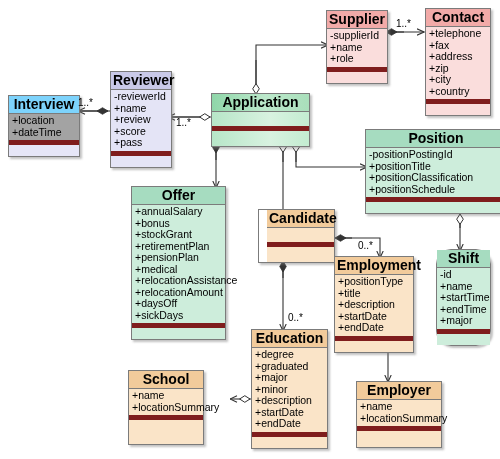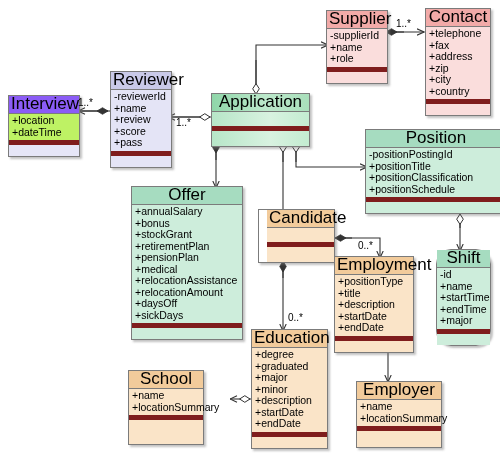--- a/index.html
+++ b/index.html
@@ -19,22 +19,22 @@
     pointer-events:none;
   }
   .umlclass{
     position:absolute;
     box-sizing:border-box;
     border:1px solid #7b7b7b;
     box-shadow:2px 2px 2px rgba(120,120,120,.45);
     z-index:5;
   }
   .umlclass .title{
-    font-size:17px;
-    font-weight:normal;
+    font-size:14px;
+    font-weight:bold;
     text-align:center;
     padding:2px 2px 3px 2px;
     border-bottom:1px solid #7b7b7b;
     line-height:12px;
     color:#000;
   }
   .umlclass .attrs{
     border-bottom:5px solid #7f1d1d;
     padding:1px 3px 2px 3px;
     min-height:8px;
@@ -44,22 +44,22 @@
     line-height:11.5px;
     white-space:nowrap;
     color:#000;
   }
   .umlclass .ops{
     min-height:9px;
     padding:1px 3px;
   }
 
   
-  .pal-lavender .title{background:#8b5cf6;}
-  .pal-lavender .attrs{background:#bef264;}
+  .pal-lavender .title{background:#7dd3fc;}
+  .pal-lavender .attrs{background:#a3a3a3;}
   .pal-lavender .ops{background:#e6e6f7;}
 
   .pal-lavender2 .title{background:#c9c9e8;}
   .pal-lavender2 .attrs{background:#e4e4f6;}
   .pal-lavender2 .ops{background:#e4e4f6;}
 
   .pal-pink .title{background:#f2aaa8;}
   .pal-pink .attrs{background:#fadddc;}
   .pal-pink .ops{background:#fadddc;}
 
@@ -205,21 +205,21 @@
     <div class="title">Position</div>
     <div class="attrs">
       <div>-positionPostingId</div>
       <div>+positionTitle</div>
       <div>+positionClassification</div>
       <div>+positionSchedule</div>
     </div>
     <div class="ops"></div>
   </div>
 
-  <div class="umlclass pal-mint" style="left:131px;top:186px;width:112px;">
+  <div class="umlclass pal-mint" style="left:131px;top:186px;width:95px;">
     <div class="title">Offer</div>
     <div class="attrs">
       <div>+annualSalary</div>
       <div>+bonus</div>
       <div>+stockGrant</div>
       <div>+retirementPlan</div>
       <div>+pensionPlan</div>
       <div>+medical</div>
       <div>+relocationAssistance</div>
       <div>+relocationAmount</div>

